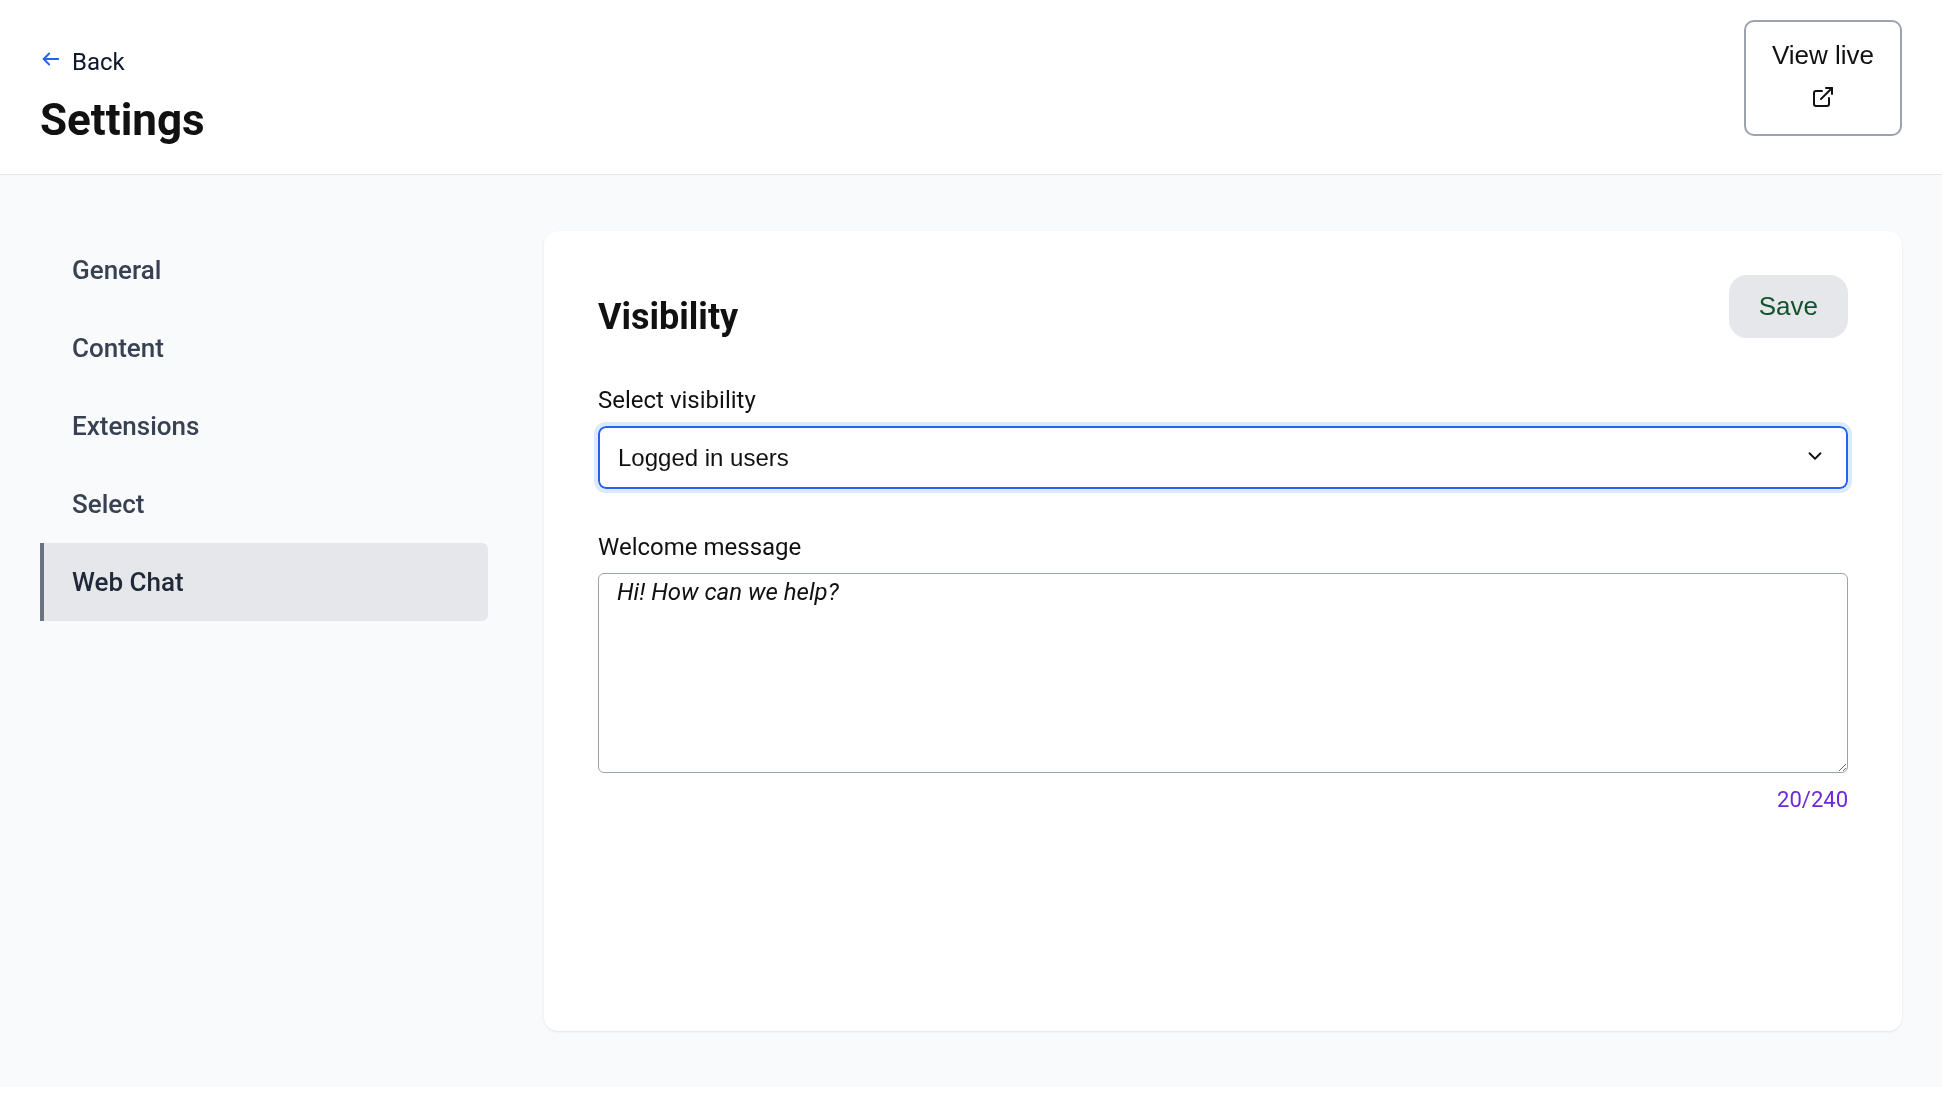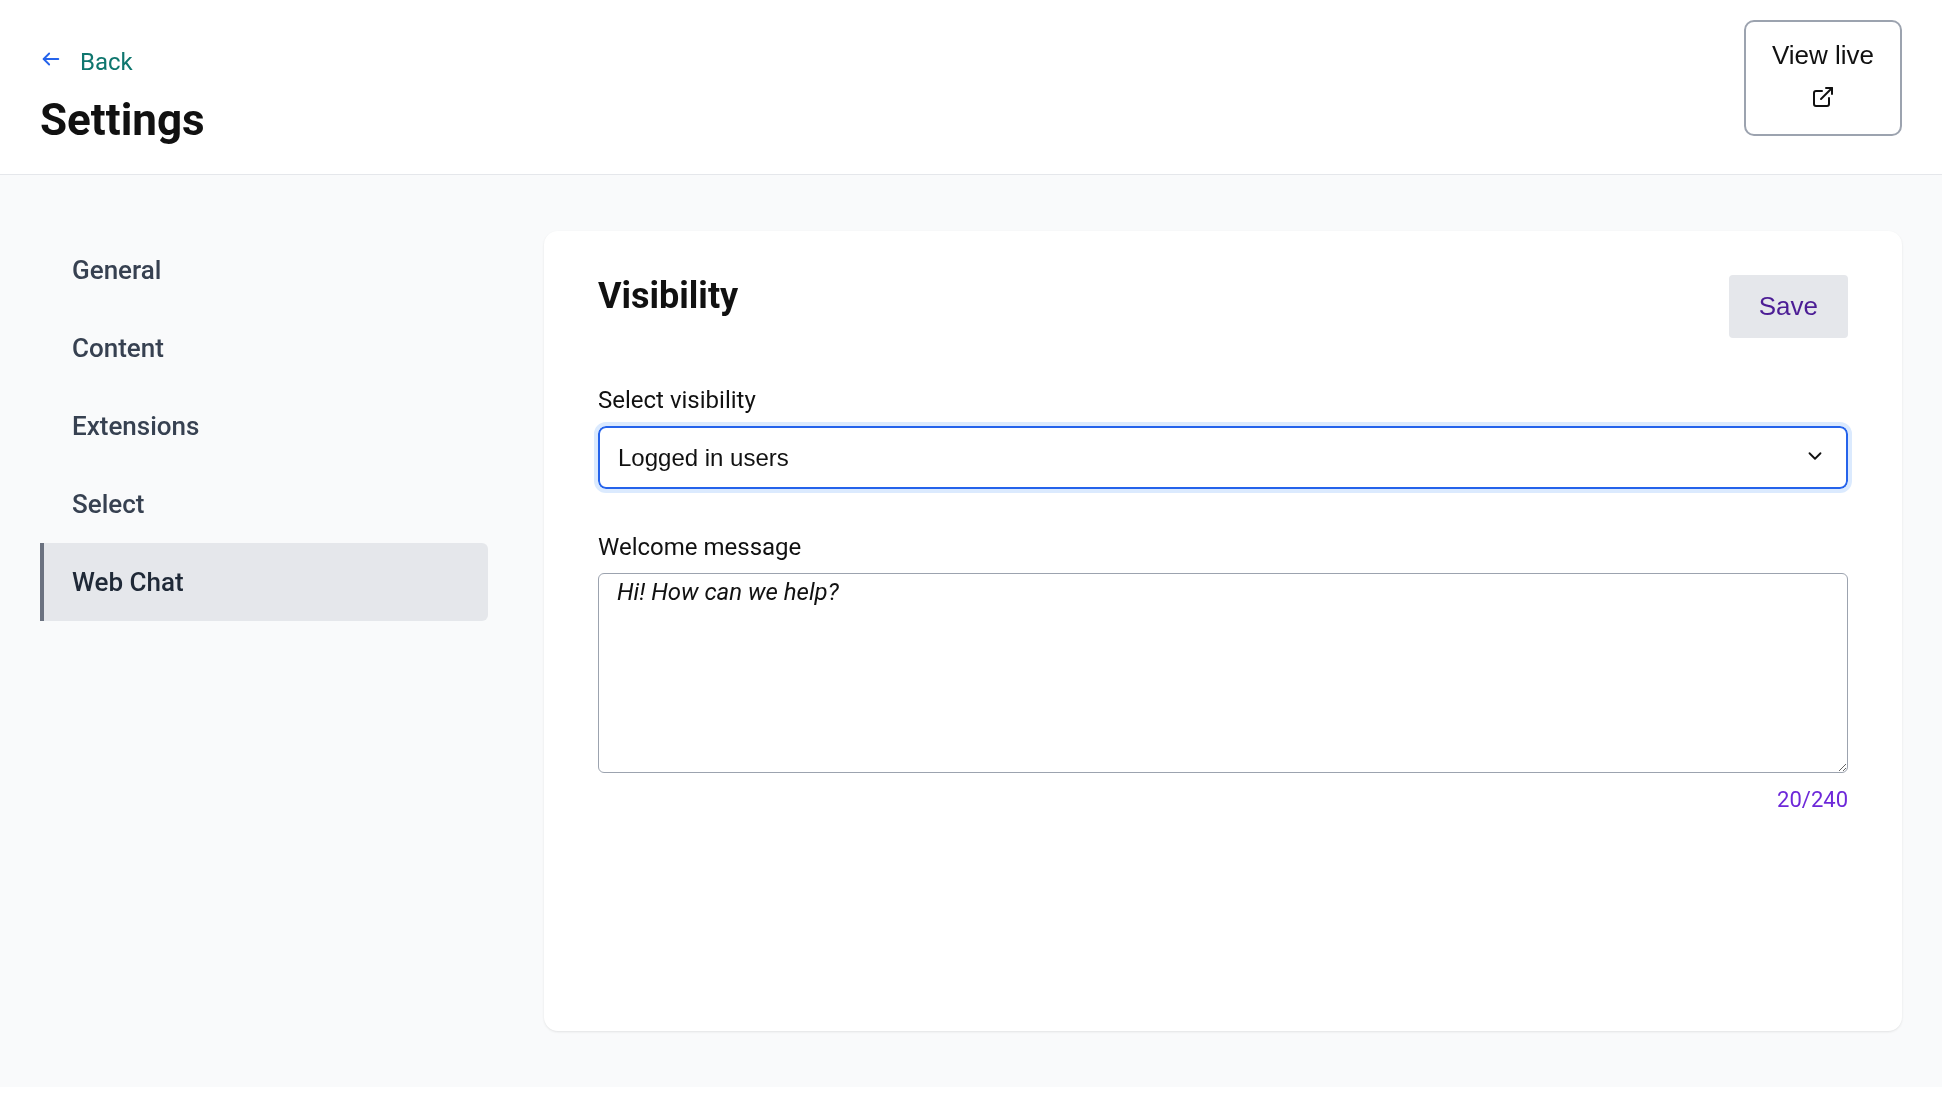--- a/index.html
+++ b/index.html
@@ -20,22 +20,22 @@
       align-items: flex-end;
     }
     .header-left {
       display: flex;
       flex-direction: column;
       gap: 18px;
     }
     .back-link {
       display: inline-flex;
       align-items: center;
-      gap: 18px;
-      color: #0f766e;
+      gap: 10px;
+      color: #0f172a;
       font-size: 24px;
       cursor: pointer;
       text-decoration: none;
       width: fit-content;
     }
     .back-link svg {
       width: 22px;
       height: 22px;
       stroke: #2563eb;
     }
@@ -93,33 +93,33 @@
     .main-panel {
       flex: 1;
       background: #fff;
       border-radius: 14px;
       box-shadow: 0 1px 3px rgba(0,0,0,0.06), 0 1px 2px rgba(0,0,0,0.04);
       padding: 44px 54px 50px 54px;
     }
     .panel-header {
       display: flex;
       justify-content: space-between;
-      align-items: flex-start;
+      align-items: flex-end;
       margin-bottom: 48px;
     }
     .panel-title {
       font-size: 36px;
       font-weight: 700;
       color: #111;
     }
     .save-btn {
       background: #e5e7eb;
-      color: #4c1d95;
+      color: #14532d;
       border: none;
-      border-radius: 4px;
+      border-radius: 18px;
       padding: 16px 30px;
       font-size: 26px;
       font-weight: 500;
       cursor: pointer;
     }
     .form-group {
       margin-bottom: 44px;
     }
     .form-label {
       display: block;

